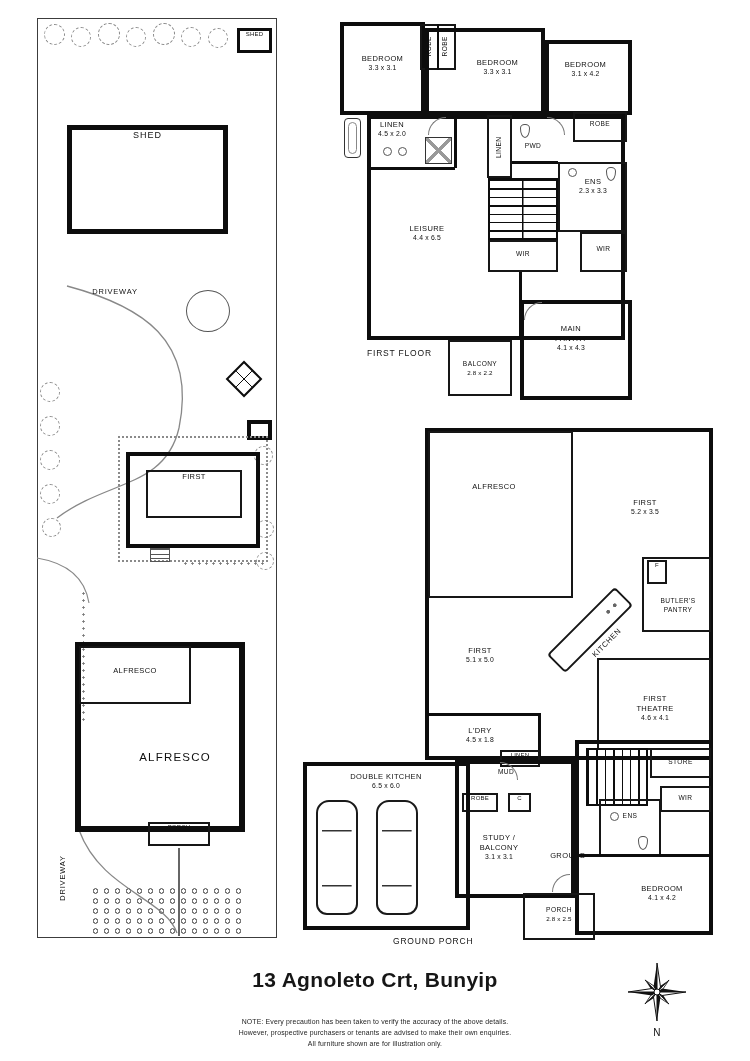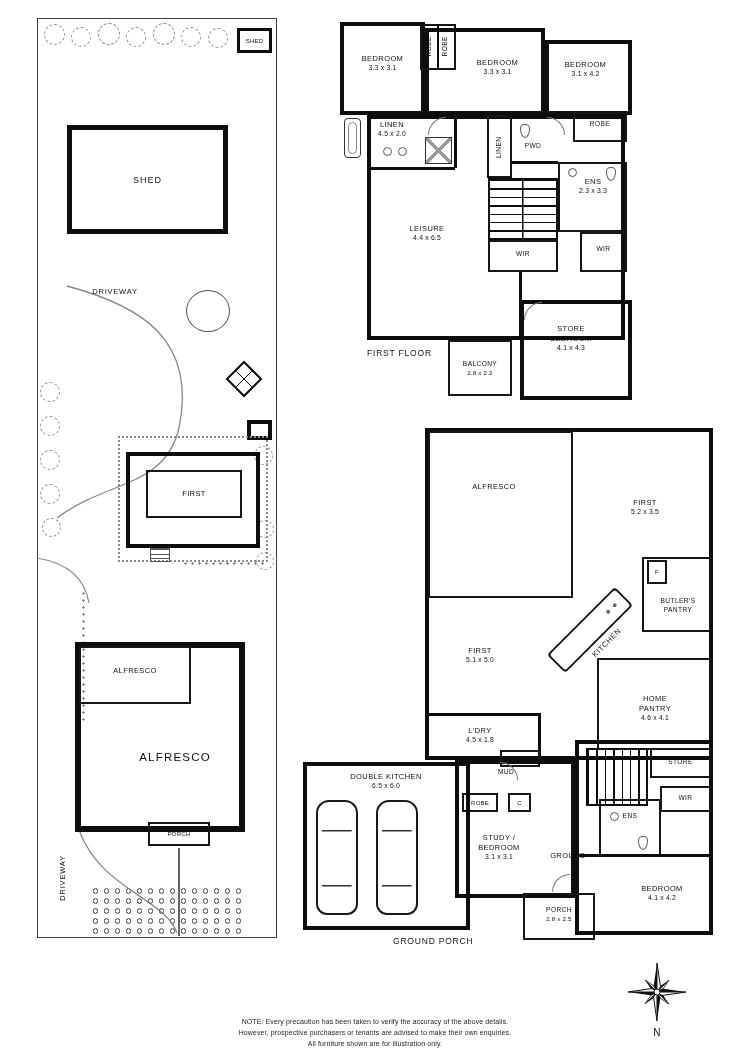--- a/index.html
+++ b/index.html
@@ -15,21 +15,21 @@
 .hl{position:absolute;height:2.5px;background:#0d0d0d}
 .vl{position:absolute;width:2.5px;background:#0d0d0d}
 .tl{background:#666}
 .lbl{position:absolute;text-align:center;font-size:7.5px;line-height:1.32;letter-spacing:.4px;color:#0f0f0f}
 .lbl .nm{display:block}
 .lbl .dm{display:block;font-size:6.8px;letter-spacing:.2px}
 .sm{font-size:6.6px}
 .xs{font-size:6px;letter-spacing:.2px}
 .vert{transform:rotate(-90deg)}
 .rot45{transform:rotate(-45deg)}
-.cbox{display:flex;align-items:center;justify-content:center}
+.cbox{display:flex;align-items:flex-start;justify-content:center}
 .tree{position:absolute;border:1.4px dashed #8a8a8a;border-radius:50%}
 .stairsH{position:absolute;border:2px solid #0d0d0d;background-image:repeating-linear-gradient(to bottom,#0d0d0d 0 1.3px,transparent 1.3px 8.4px),linear-gradient(#0d0d0d,#0d0d0d);background-size:100% 100%,1.5px 100%;background-position:0 0,50% 0;background-repeat:repeat,no-repeat}
 .stairsV{position:absolute;border:2px solid #0d0d0d;background-image:repeating-linear-gradient(to right,#0d0d0d 0 1.3px,transparent 1.3px 8.4px)}
 .dots{position:absolute;background-image:radial-gradient(circle,#777 .9px,transparent 1.4px);background-size:7px 7px}
 .pebbles{position:absolute;background-image:radial-gradient(circle at 50% 50%,transparent 1.6px,#777 1.8px,#777 2.6px,transparent 2.9px);background-size:11px 10px}
 .arc{position:absolute;width:18px;height:18px;border-top:1.2px solid #777;border-left:1.2px solid #777;border-top-left-radius:100%}
 .car{position:absolute;border:2px solid #1a1a1a;border-radius:13px 13px 11px 11px;background-image:linear-gradient(#333,#333),linear-gradient(#333,#333);background-size:78% 1.5px,78% 1.5px;background-position:50% 26%,50% 76%;background-repeat:no-repeat}
 .tub{position:absolute;border:1.6px solid #333;border-radius:4px}
 .tub:after{content:"";position:absolute;inset:3px;border:1px solid #888;border-radius:6px}
 .shower{position:absolute;border:1.6px solid #333;background-image:linear-gradient(45deg,transparent 45%,#999 45% 55%,transparent 55%),linear-gradient(135deg,transparent 45%,#999 45% 55%,transparent 55%)}
@@ -166,21 +166,21 @@
       <span class="nm">ENS</span>
       <span class="dm">2.3 x 3.3</span>
     </div>
     <div class="lbl" style="left:395px;top:224px;width:64px">
       <span class="nm">LEISURE</span>
       <span class="dm">4.4 x 6.5</span>
     </div>
     <div class="lbl sm" style="left:500px;top:250px;width:46px">WIR</div>
     <div class="lbl sm" style="left:581px;top:245px;width:45px">WIR</div>
     <div class="lbl" style="left:545px;top:324px;width:52px">
-      <span class="nm">STORE BEDROOM</span>
+      <span class="nm">MAIN PANTRY</span>
       <span class="dm">4.1 x 4.3</span>
     </div>
     <div class="lbl" style="left:451px;top:360px;width:58px;font-size:6.6px">
       <span class="nm">BALCONY</span>
       <span class="dm" style="font-size:6.2px">2.8 x 2.2</span>
     </div>
     <div class="floorlbl" style="left:367px;top:348px">FIRST FLOOR</div>
   </div>
 
   <div>
@@ -225,51 +225,52 @@
       <span class="nm">FIRST</span>
       <span class="dm">5.2 x 3.5</span>
     </div>
     <div class="lbl sm" style="left:651px;top:597px;width:54px">BUTLER'S PANTRY</div>
     <div class="lbl rot45" style="left:577px;top:638px;width:60px;letter-spacing:.6px">KITCHEN</div>
     <div class="lbl" style="left:450px;top:646px;width:60px">
       <span class="nm">FIRST</span>
       <span class="dm">5.1 x 5.0</span>
     </div>
     <div class="lbl" style="left:629px;top:694px;width:52px">
-      <span class="nm">HOME PANTRY</span>
+      <span class="nm">FIRST THEATRE</span>
       <span class="dm">4.6 x 4.1</span>
     </div>
     <div class="lbl" style="left:452px;top:726px;width:56px">
       <span class="nm">L'DRY</span>
       <span class="dm">4.5 x 1.8</span>
     </div>
     <div class="lbl sm" style="left:486px;top:768px;width:40px">MUD</div>
     <div class="lbl sm" style="left:650px;top:758px;width:61px">STORE</div>
     <div class="lbl sm" style="left:660px;top:794px;width:51px">WIR</div>
     <div class="lbl sm" style="left:602px;top:812px;width:56px">ENS</div>
     <div class="lbl" style="left:340px;top:772px;width:92px">
       <span class="nm">DOUBLE KITCHEN</span>
       <span class="dm">6.5 x 6.0</span>
     </div>
     <div class="lbl" style="left:471px;top:833px;width:56px">
-      <span class="nm">STUDY / BEDROOM</span>
+      <span class="nm">STUDY / BALCONY</span>
       <span class="dm">3.1 x 3.1</span>
     </div>
     <div class="lbl" style="left:545px;top:851px;width:46px">GROUND</div>
     <div class="lbl" style="left:531px;top:906px;width:56px;font-size:6.6px">
       <span class="nm">PORCH</span>
       <span class="dm" style="font-size:6.2px">2.8 x 2.5</span>
     </div>
     <div class="lbl" style="left:625px;top:884px;width:74px">
       <span class="nm">BEDROOM</span>
       <span class="dm">4.1 x 4.2</span>
     </div>
     <div class="floorlbl" style="left:393px;top:936px">GROUND PORCH</div>
   </div>
 
+  <div class="title">13 Agnoleto Crt, Bunyip</div>
   <div class="note">
     <span>NOTE: Every precaution has been taken to verify the accuracy of the above details.</span>
     <span>However, prospective purchasers or tenants are advised to make their own enquiries.</span>
     <span>All furniture shown are for illustration only.</span>
   </div>
 
   <svg style="position:absolute;left:625px;top:960px" width="64" height="64" viewBox="0 0 64 64">
     <defs>
       <g id="cpt">
         <polygon points="32,3 28.5,27 32,32" fill="#111"></polygon>

